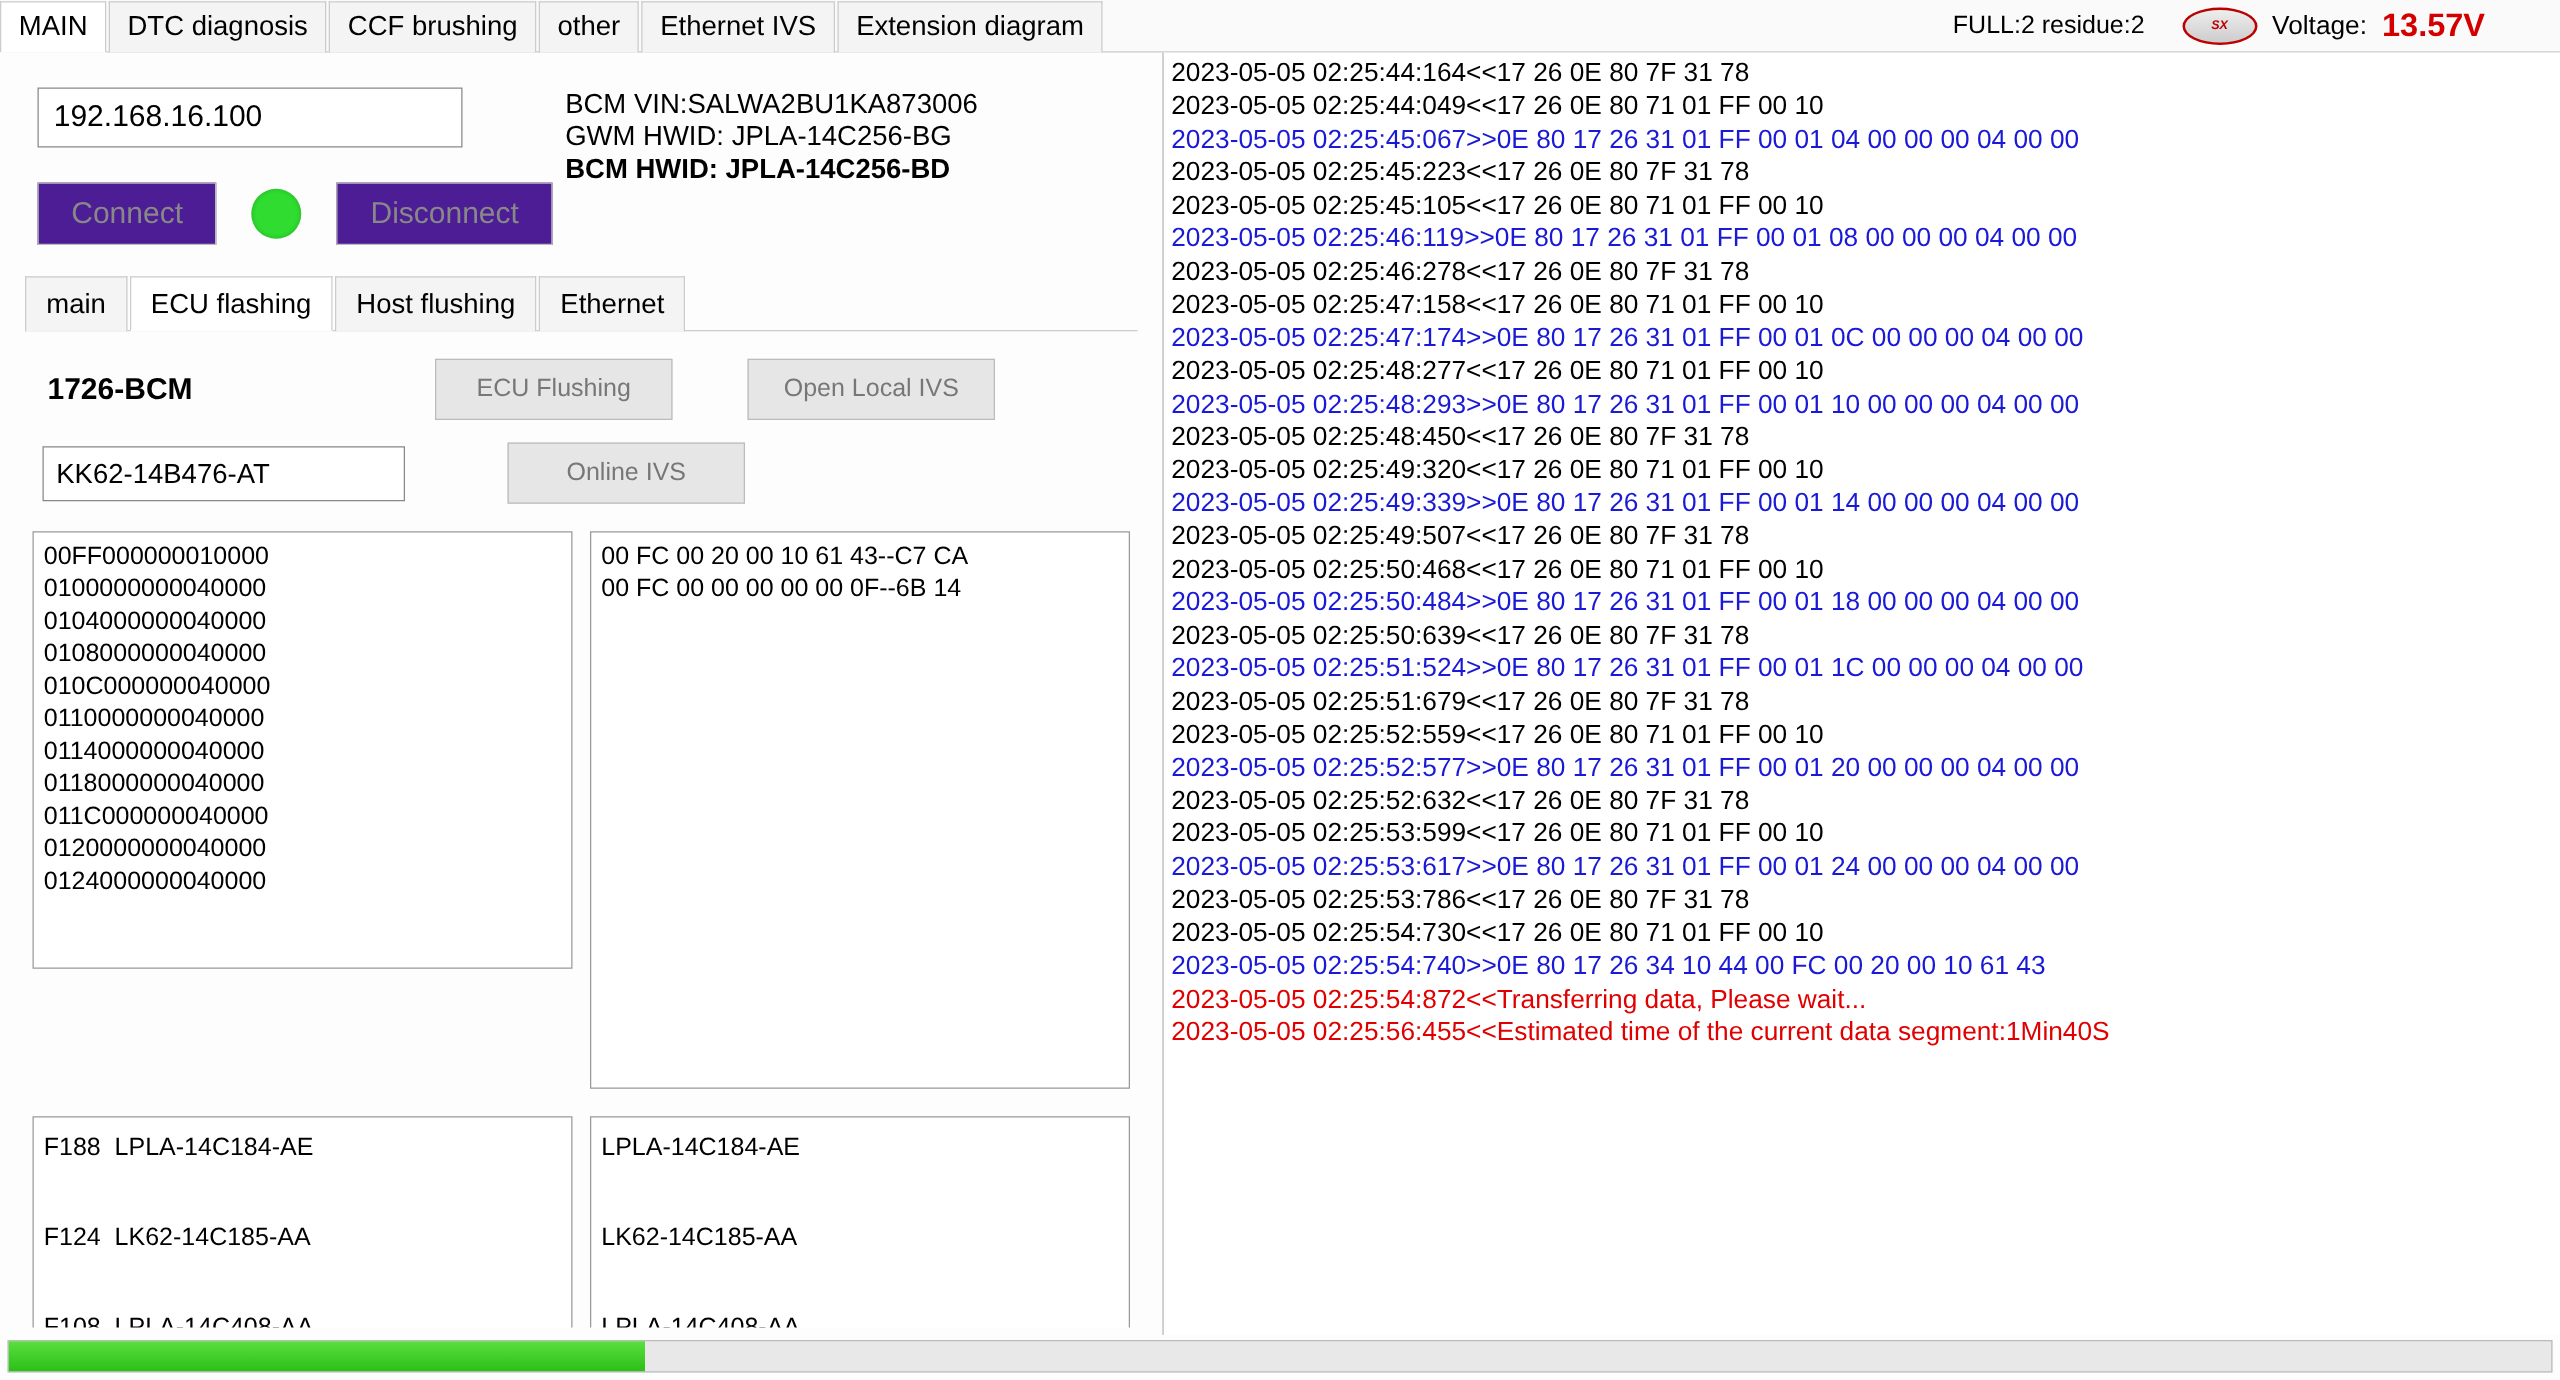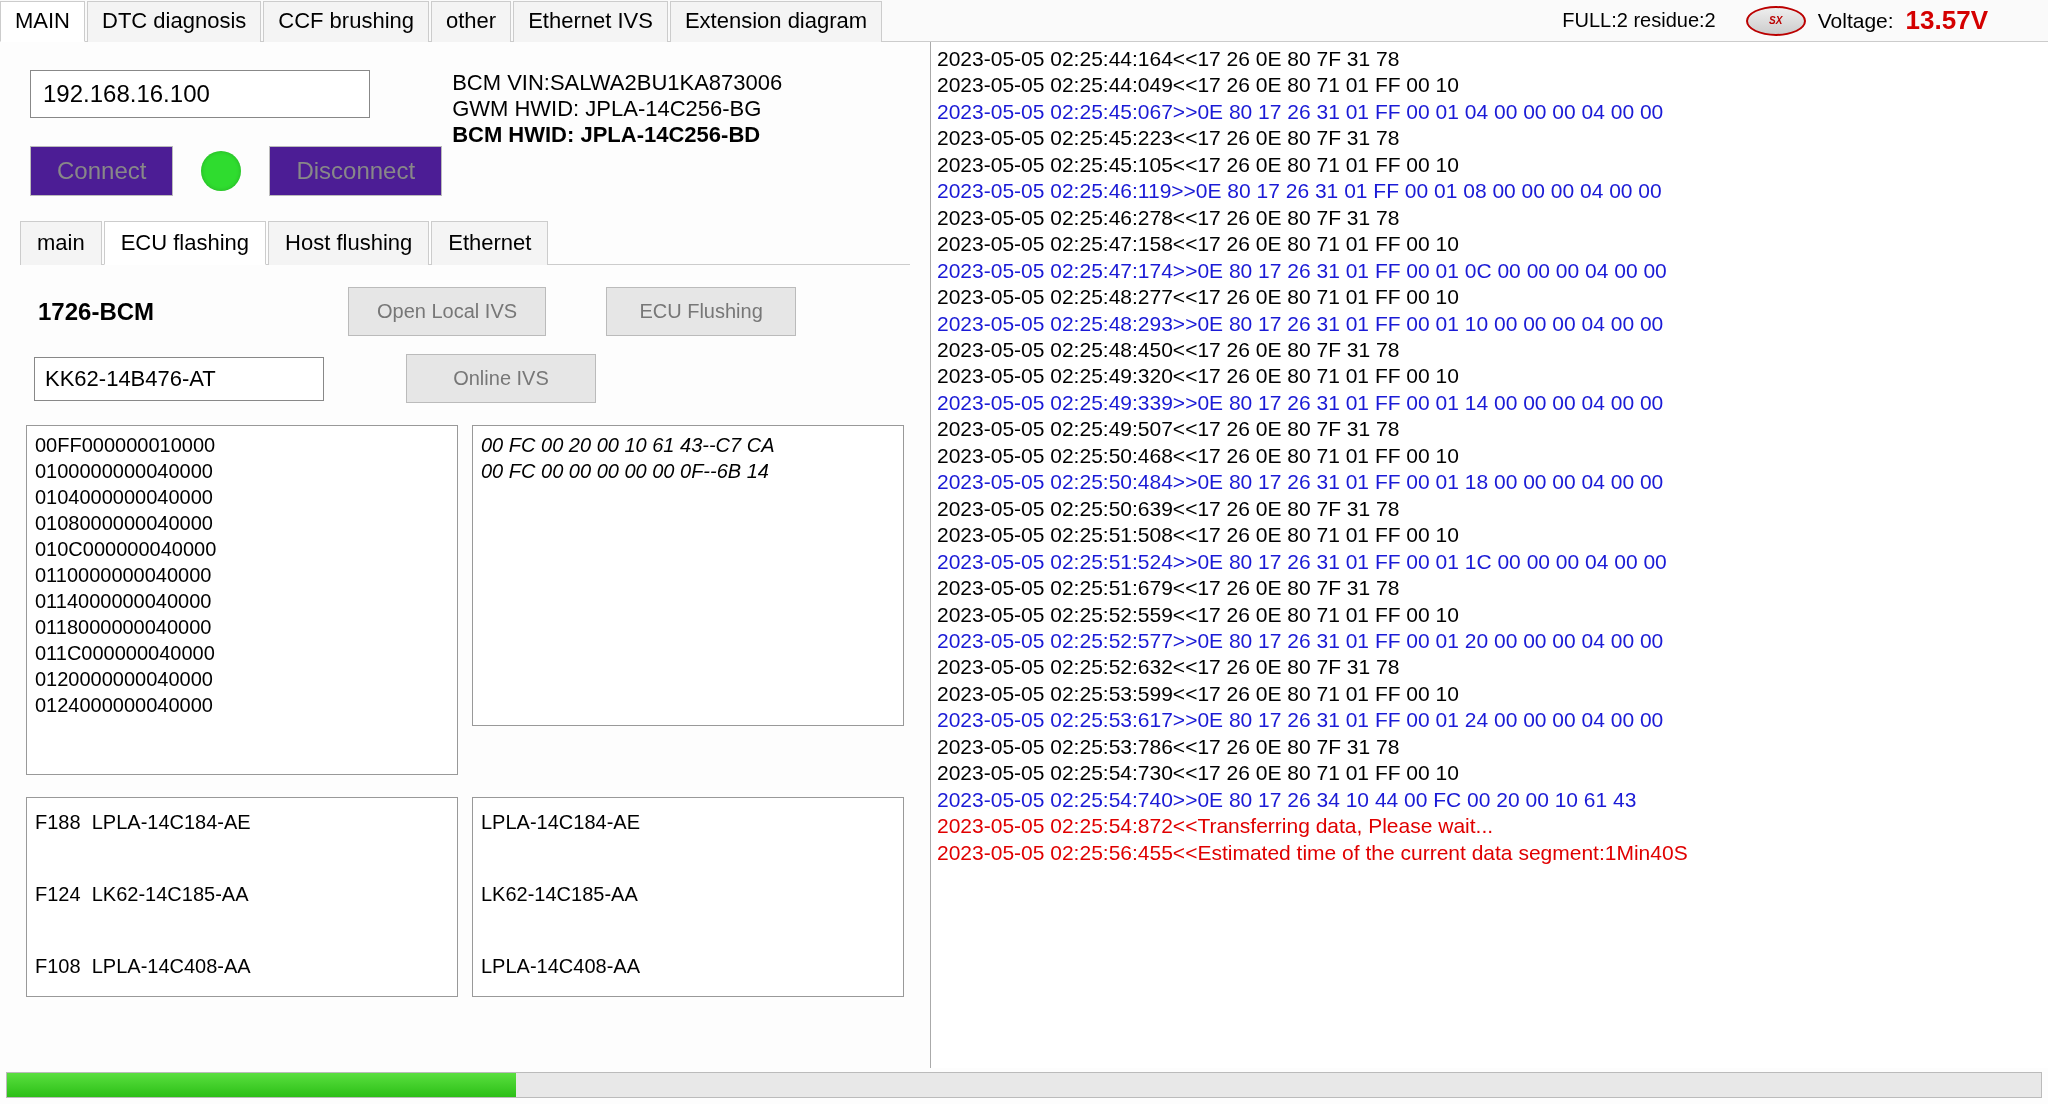--- a/index.html
+++ b/index.html
@@ -38,21 +38,21 @@
 
   .ecu-area { padding:22px 6px 6px 6px; display:flex; flex-direction:column; gap:18px; flex:1; overflow:hidden; }
   .ecu-row { display:flex; align-items:center; gap:60px; }
   .ecu-label { font-size:24px; font-weight:bold; margin-left:12px; width:250px; }
   .ecu-input { width:290px; height:44px; font-size:22px; padding:4px 10px; border:1px solid #888; margin-left:8px; }
   .ecu-btn { background:#e6e6e6; border:1px solid #bbb; padding:12px 28px; font-size:20px; color:#777; cursor:pointer; min-width:190px; text-align:center; }
 
   .grids-row { display:flex; gap:14px; margin-top:4px; }
   .listbox { border:1px solid #999; font-size:20px; font-family:Arial,sans-serif; padding:6px 8px; overflow-y:scroll; line-height:1.3; white-space:pre; background:#fff; }
   .lb-a { width:432px; height:350px; }
-  .lb-b { width:432px; height:301px;font-style:italic; }
+  .lb-b { width:432px; height:446px; }
   .lb-c { width:432px; height:200px; line-height:1.8; }
   .lb-d { width:432px; height:200px; line-height:1.8; }
   ::-webkit-scrollbar { width:24px; background:#f0f0f0; }
   ::-webkit-scrollbar-thumb { background:#c8c8c8; }
 
   .log { flex:1; overflow-y:scroll; font-size:21px; padding:4px 6px; line-height:1.26; white-space:nowrap; background:#fff; }
   .log-line { color:#000; }
   .log-line.blue { color:#1a1ad6; }
   .log-line.red { color:#e00000; }
 
@@ -106,22 +106,22 @@
       <div class="sub-tabs" id="sub-tabs">
           <div class="sub-tab">main</div>
           <div class="sub-tab active">ECU flashing</div>
           <div class="sub-tab">Host flushing</div>
           <div class="sub-tab">Ethernet</div>
         </div>
 
       <div class="ecu-area">
         <div class="ecu-row">
           <div class="ecu-label">1726-BCM</div>
+          <button class="ecu-btn">ECU Flushing</button>
           <button class="ecu-btn">Open Local IVS</button>
-          <button class="ecu-btn">ECU Flushing</button>
         </div>
         <div class="ecu-row">
           <input class="ecu-input" value="KK62-14B476-AT" style="">
           <button class="ecu-btn" style="margin-left:22px;">Online IVS</button>
         </div>
         <div class="grids-row">
           <div class="listbox lb-a">00FF000000010000
 0100000000040000
 0104000000040000
 0108000000040000
@@ -163,21 +163,20 @@
           <div class="log-line blue">2023-05-05 02:25:47:174&gt;&gt;0E 80 17 26 31 01 FF 00 01 0C 00 00 00 04 00 00</div>
           <div class="log-line">2023-05-05 02:25:48:277&lt;&lt;17 26 0E 80 71 01 FF 00 10</div>
           <div class="log-line blue">2023-05-05 02:25:48:293&gt;&gt;0E 80 17 26 31 01 FF 00 01 10 00 00 00 04 00 00</div>
           <div class="log-line">2023-05-05 02:25:48:450&lt;&lt;17 26 0E 80 7F 31 78</div>
           <div class="log-line">2023-05-05 02:25:49:320&lt;&lt;17 26 0E 80 71 01 FF 00 10</div>
           <div class="log-line blue">2023-05-05 02:25:49:339&gt;&gt;0E 80 17 26 31 01 FF 00 01 14 00 00 00 04 00 00</div>
           <div class="log-line">2023-05-05 02:25:49:507&lt;&lt;17 26 0E 80 7F 31 78</div>
           <div class="log-line">2023-05-05 02:25:50:468&lt;&lt;17 26 0E 80 71 01 FF 00 10</div>
           <div class="log-line blue">2023-05-05 02:25:50:484&gt;&gt;0E 80 17 26 31 01 FF 00 01 18 00 00 00 04 00 00</div>
           <div class="log-line">2023-05-05 02:25:50:639&lt;&lt;17 26 0E 80 7F 31 78</div>
-          <div class="log-line">2023-05-05 02:25:51:508&lt;&lt;17 26 0E 80 71 01 FF 00 10</div>
           <div class="log-line blue">2023-05-05 02:25:51:524&gt;&gt;0E 80 17 26 31 01 FF 00 01 1C 00 00 00 04 00 00</div>
           <div class="log-line">2023-05-05 02:25:51:679&lt;&lt;17 26 0E 80 7F 31 78</div>
           <div class="log-line">2023-05-05 02:25:52:559&lt;&lt;17 26 0E 80 71 01 FF 00 10</div>
           <div class="log-line blue">2023-05-05 02:25:52:577&gt;&gt;0E 80 17 26 31 01 FF 00 01 20 00 00 00 04 00 00</div>
           <div class="log-line">2023-05-05 02:25:52:632&lt;&lt;17 26 0E 80 7F 31 78</div>
           <div class="log-line">2023-05-05 02:25:53:599&lt;&lt;17 26 0E 80 71 01 FF 00 10</div>
           <div class="log-line blue">2023-05-05 02:25:53:617&gt;&gt;0E 80 17 26 31 01 FF 00 01 24 00 00 00 04 00 00</div>
           <div class="log-line">2023-05-05 02:25:53:786&lt;&lt;17 26 0E 80 7F 31 78</div>
           <div class="log-line">2023-05-05 02:25:54:730&lt;&lt;17 26 0E 80 71 01 FF 00 10</div>
           <div class="log-line blue">2023-05-05 02:25:54:740&gt;&gt;0E 80 17 26 34 10 44 00 FC 00 20 00 10 61 43</div>

